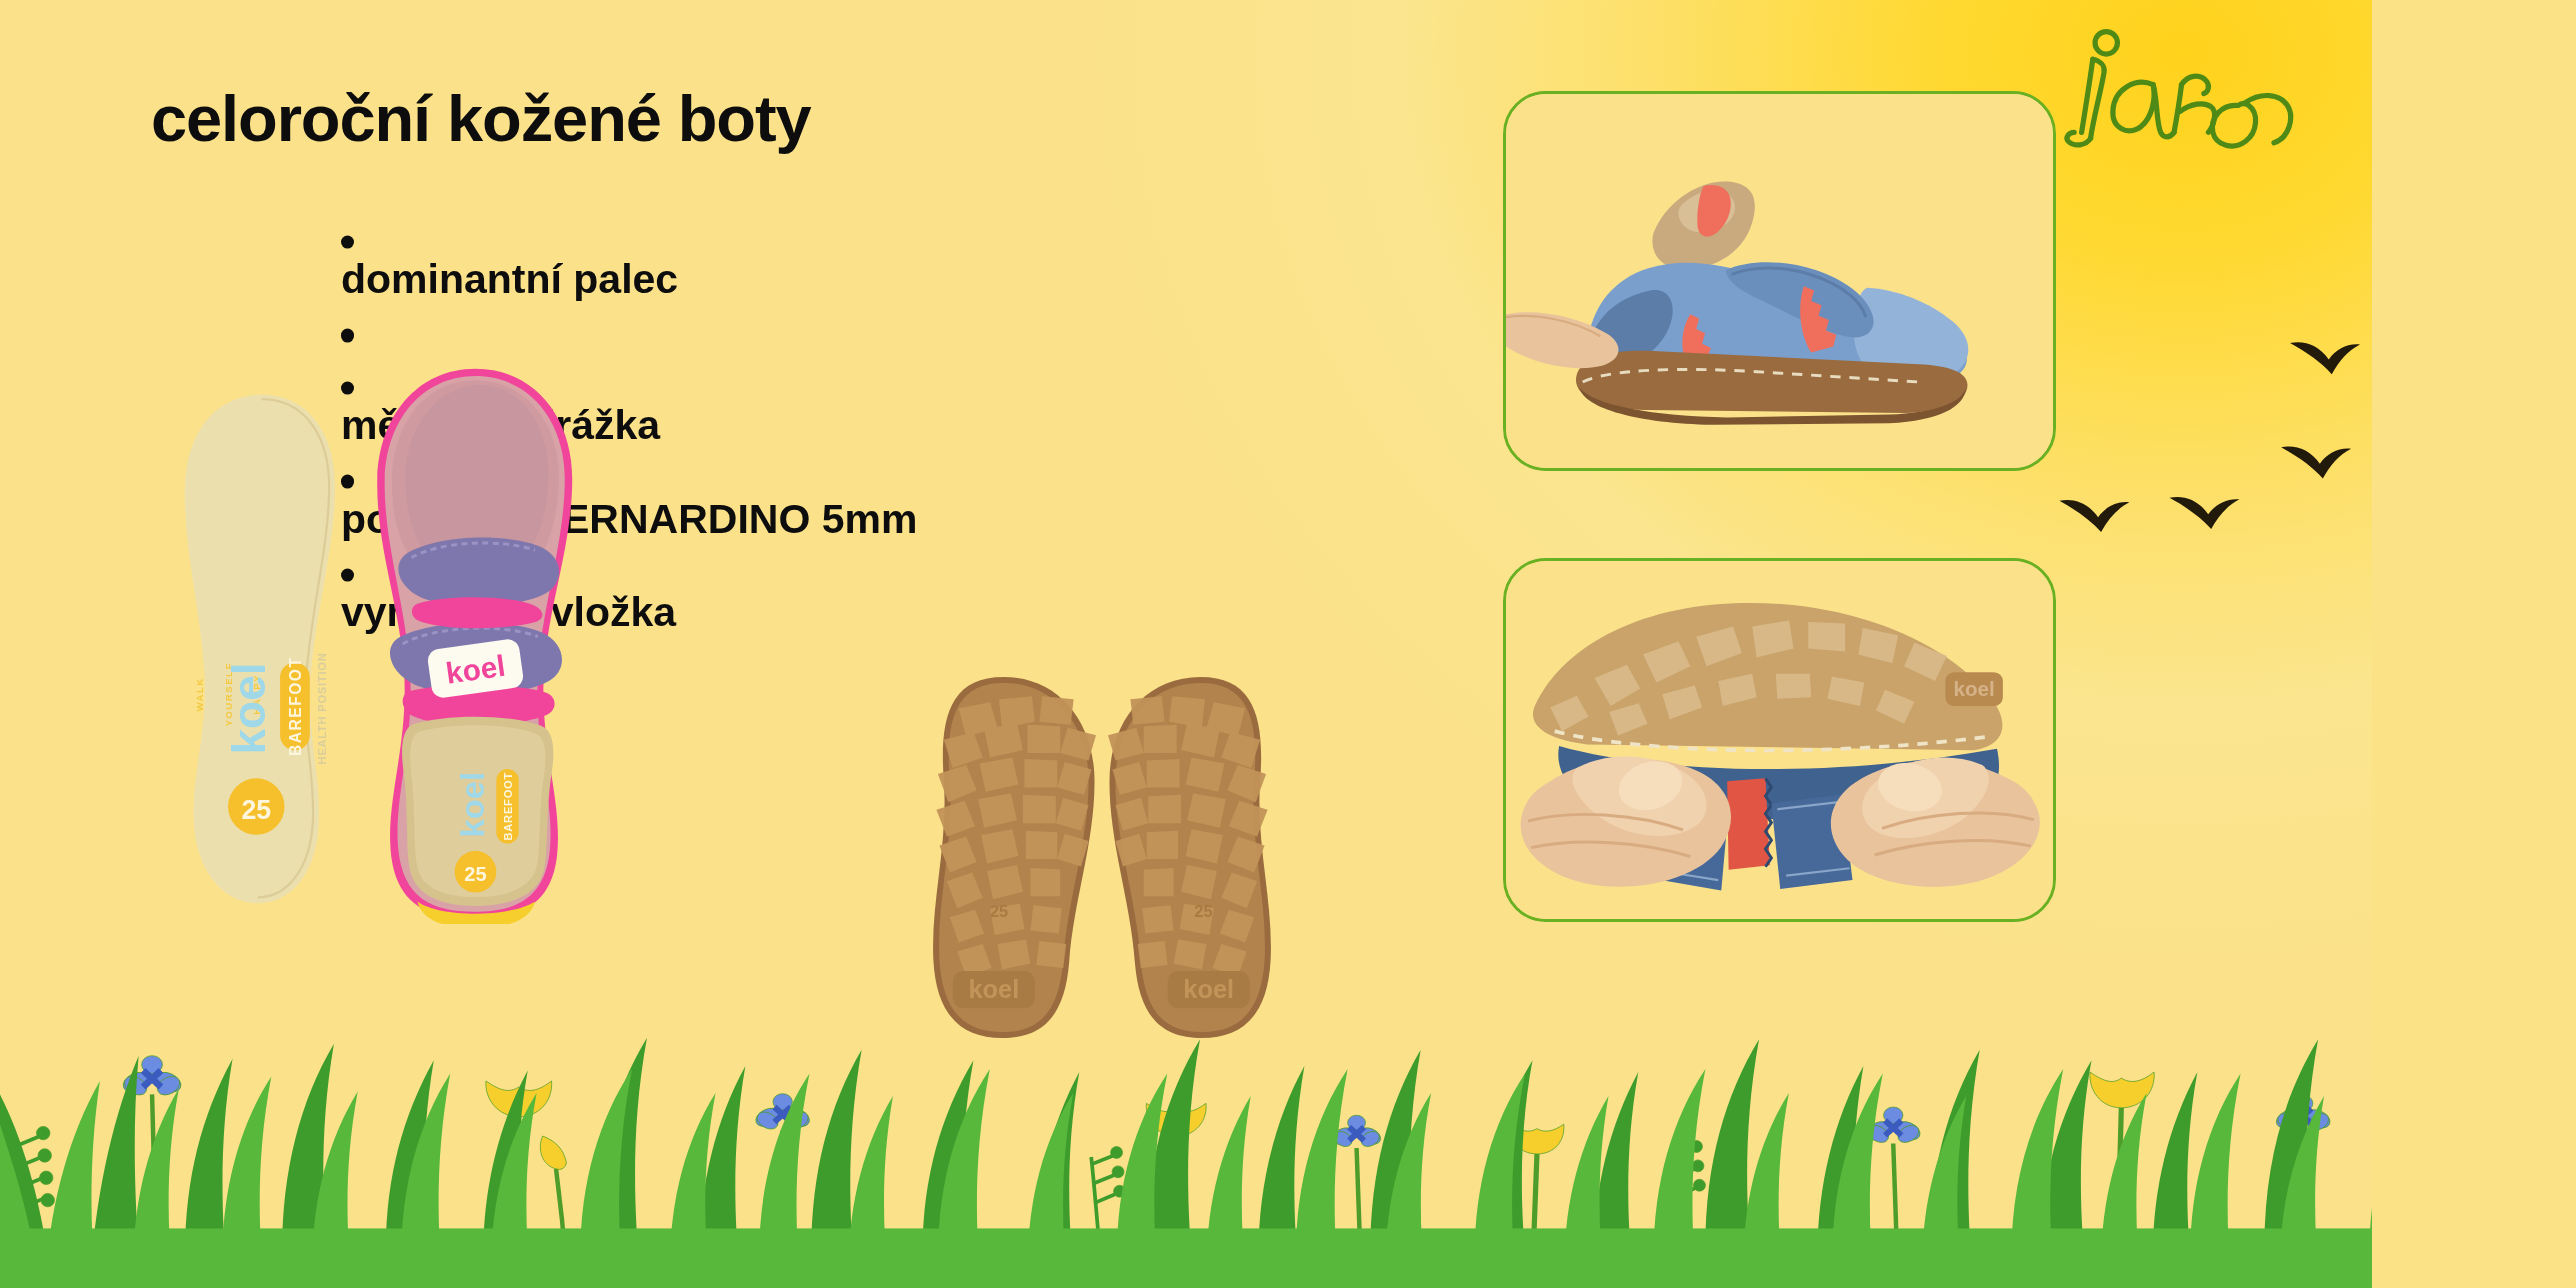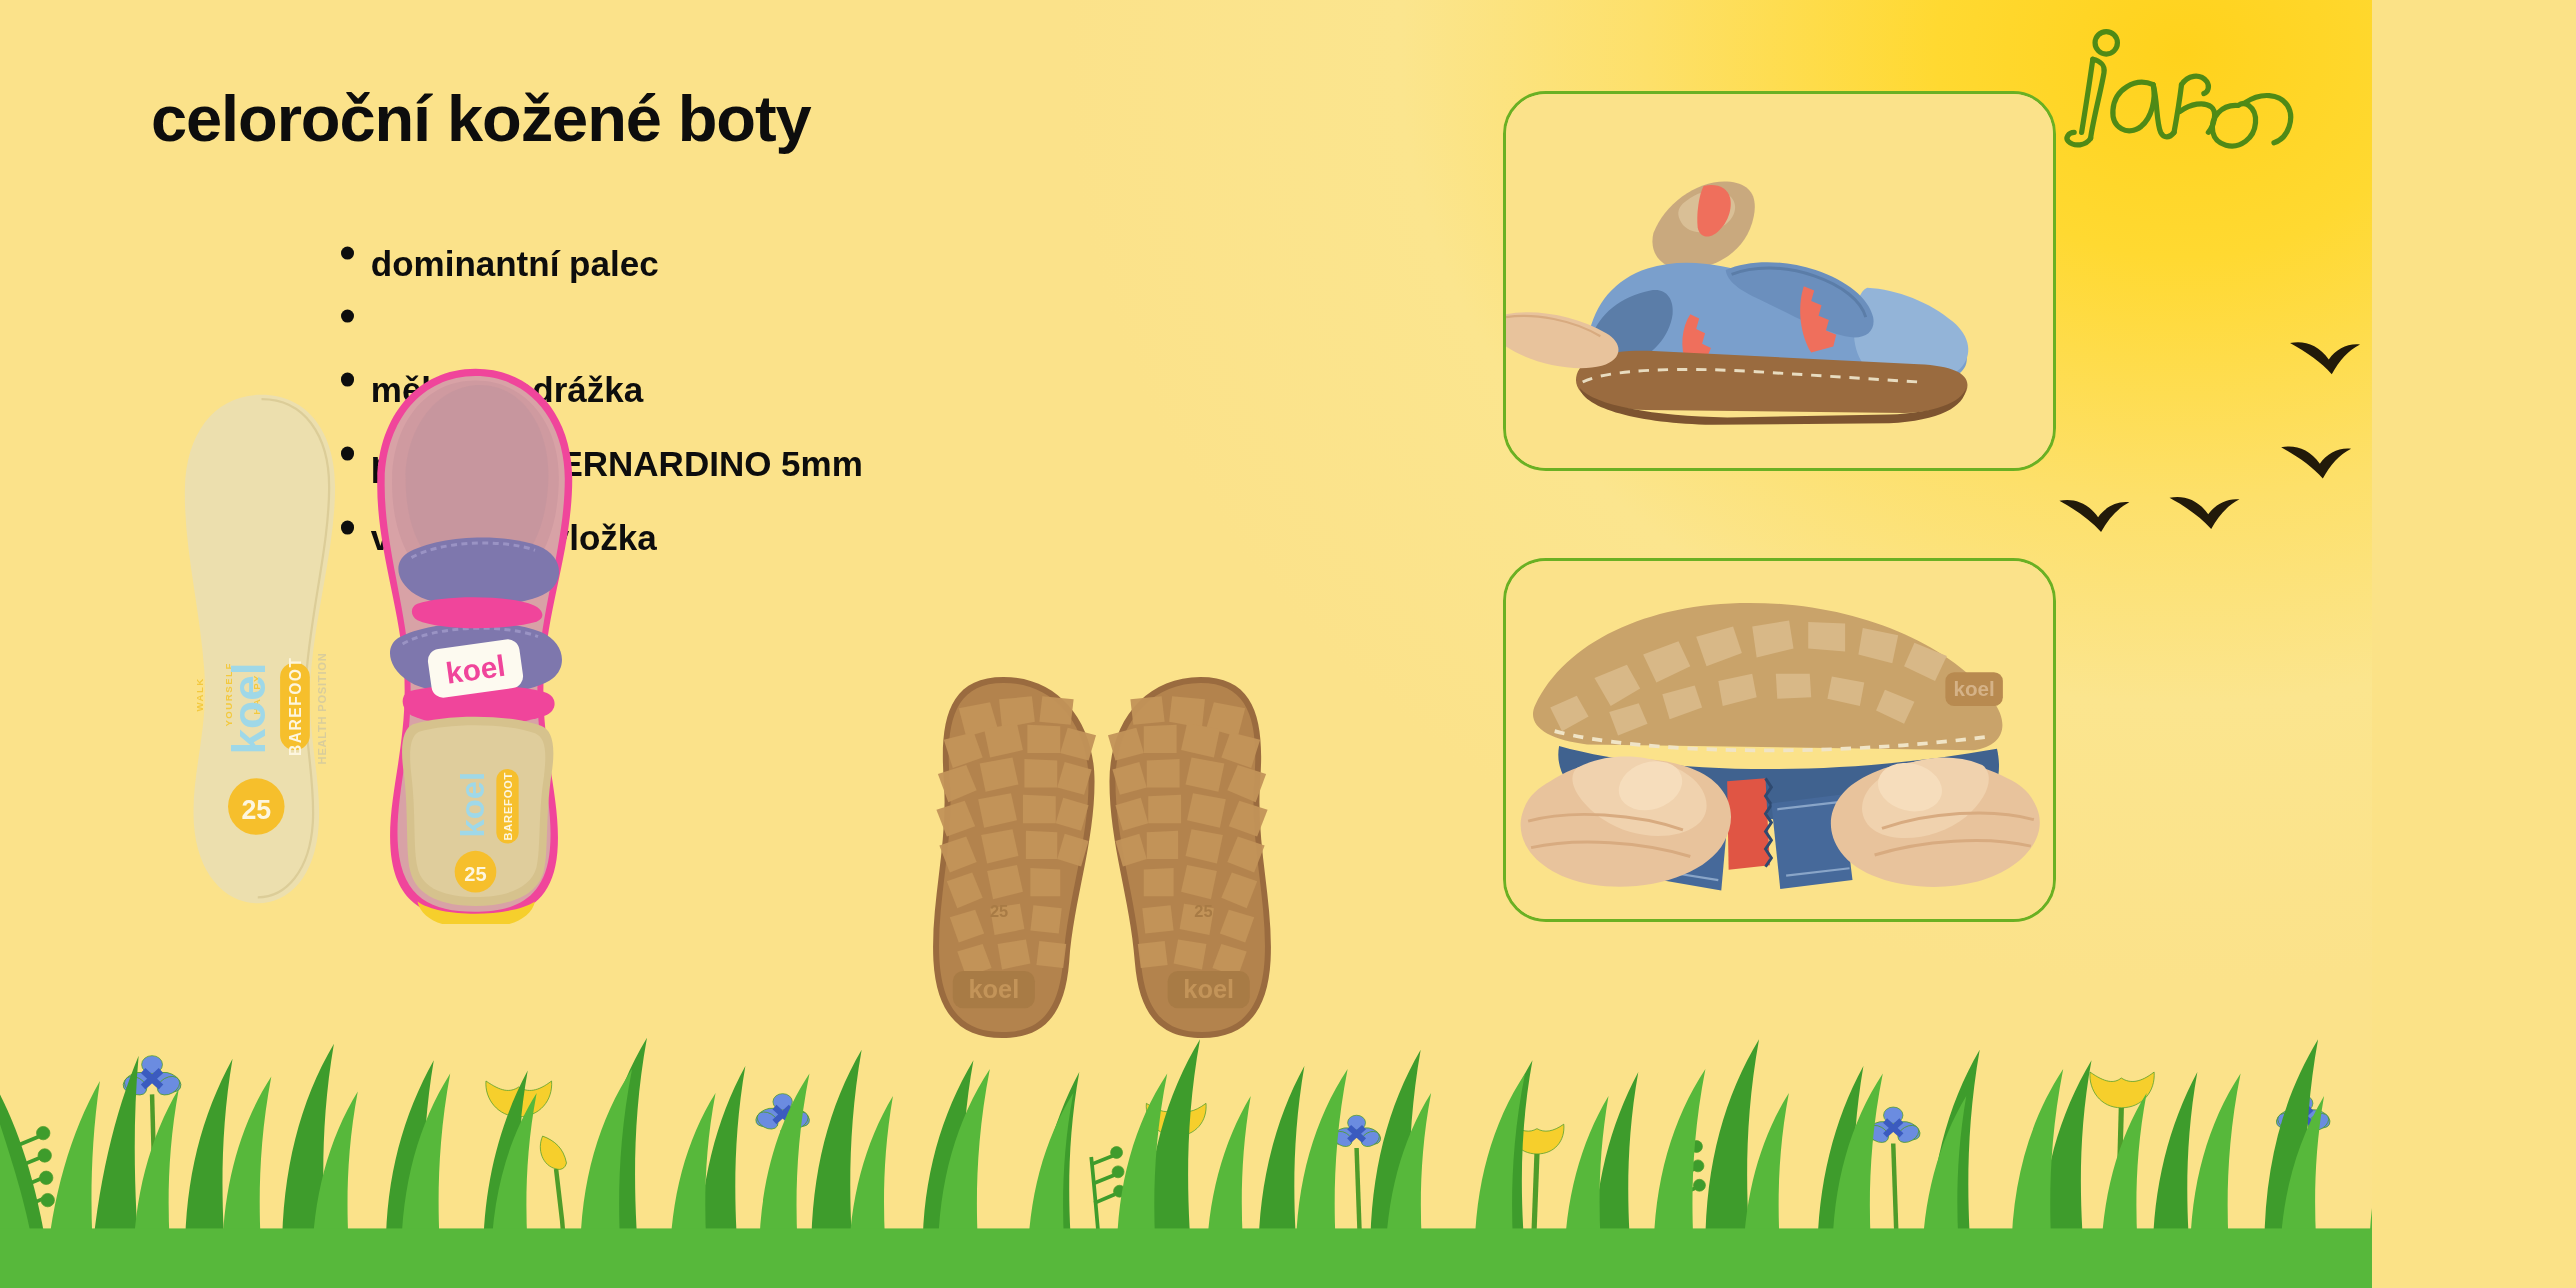--- a/index.html
+++ b/index.html
@@ -26,25 +26,25 @@
     color:#0d0d0d;
     white-space:nowrap;
   }
 
   
   #bullets {
     position:absolute; left:341px; top:246px;
     list-style:none;
   }
   #bullets li {
-    font-size:35px; font-weight:bold; color:#0d0d0d;
+    font-size:41px; font-weight:bold; color:#0d0d0d;
     line-height:1.0;
     margin-bottom:39px;
     white-space:nowrap;
-    display:flex; align-items:center;
+    display:flex; align-items:flex-start;flex-direction:column;
   }
   #bullets li .dot {
     display:inline-block; width:13.4px; height:13.4px;
     border-radius:50%; background:#0d0d0d;
     margin-right:16.4px; flex:0 0 auto;
     transform:translateY(-10.4px);
   }
 
   
   #jaro { position:absolute; right:22.4px; top:13.4px; width:328px; height:138px; }

